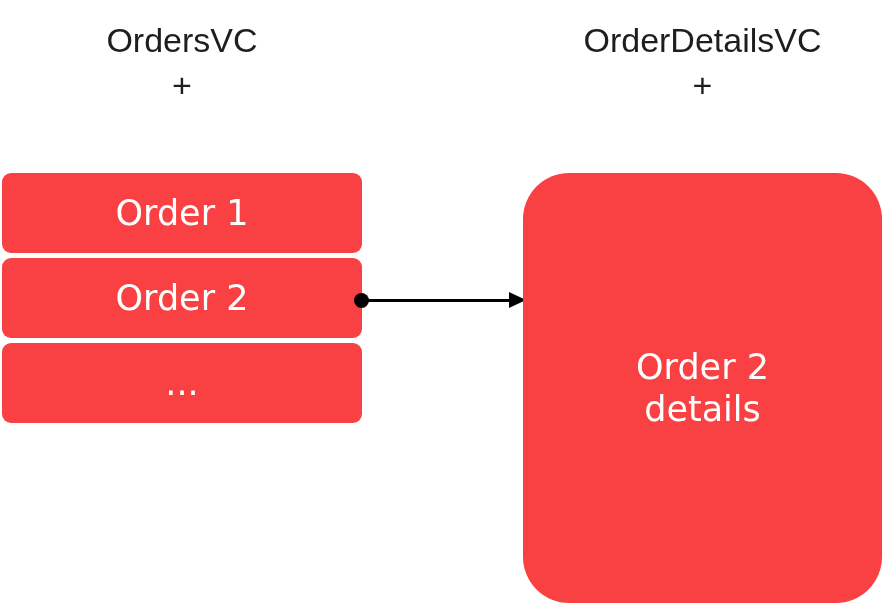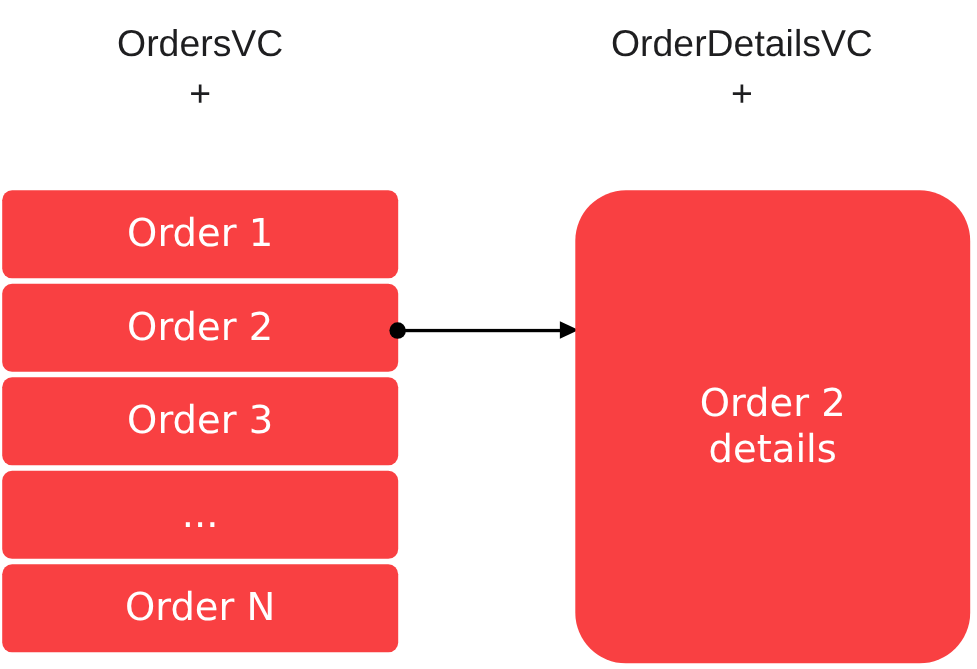--- a/index.html
+++ b/index.html
@@ -26,21 +26,21 @@
     top: 18px;
     text-align: center;
     color: var(--title-text);
     font-family: "Liberation Sans", sans-serif;
     font-size: 34px;
     line-height: 45px;
     font-weight: 400;
     white-space: nowrap;
   }
   .col-title.left  { left: 0;     width: 364px; }
-  .col-title.right { left: 492px; width: 365px; }
+  .col-title.right { left: 520px; width: 365px; }
   .col-title div { display: block; }
 
   
   .orders-list {
     position: absolute;
     left: 2px;
     top: 173px;
     width: 360px;
     display: flex;
     flex-direction: column;
@@ -117,23 +117,21 @@
   </div>
 
   <div class="col-title right">
     <div>OrderDetailsVC</div>
     <div>+</div>
   </div>
 
   <div class="orders-list">
     <div class="order-box">Order 1</div>
     <div class="order-box">Order 2</div>
-    <div class="order-box">Order 3</div>
     <div class="order-box">...</div>
-    <div class="order-box">Order N</div>
   </div>
 
   <div class="connector-dot"></div>
   <div class="connector-line"></div>
   <div class="connector-arrowhead"></div>
 
   <div class="details-box">
     <div class="label">Order 2
 details</div>
   </div>

